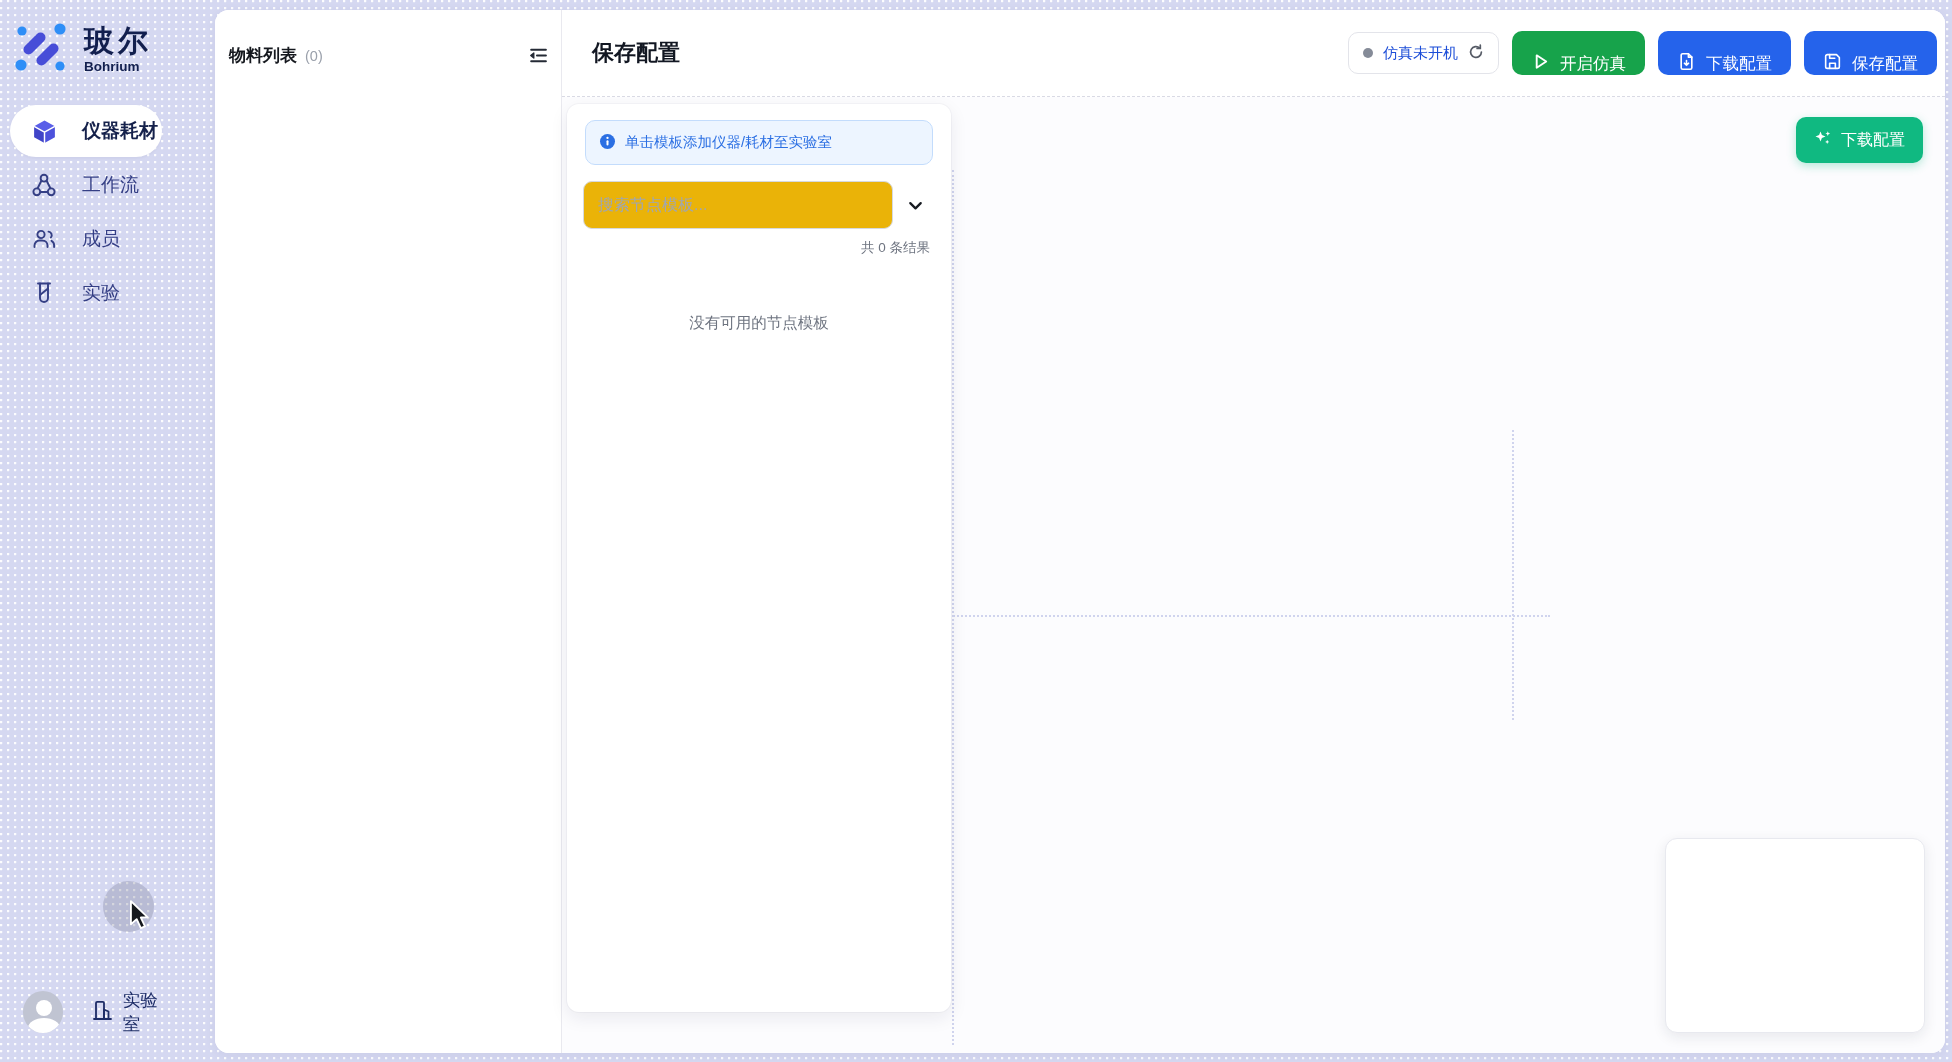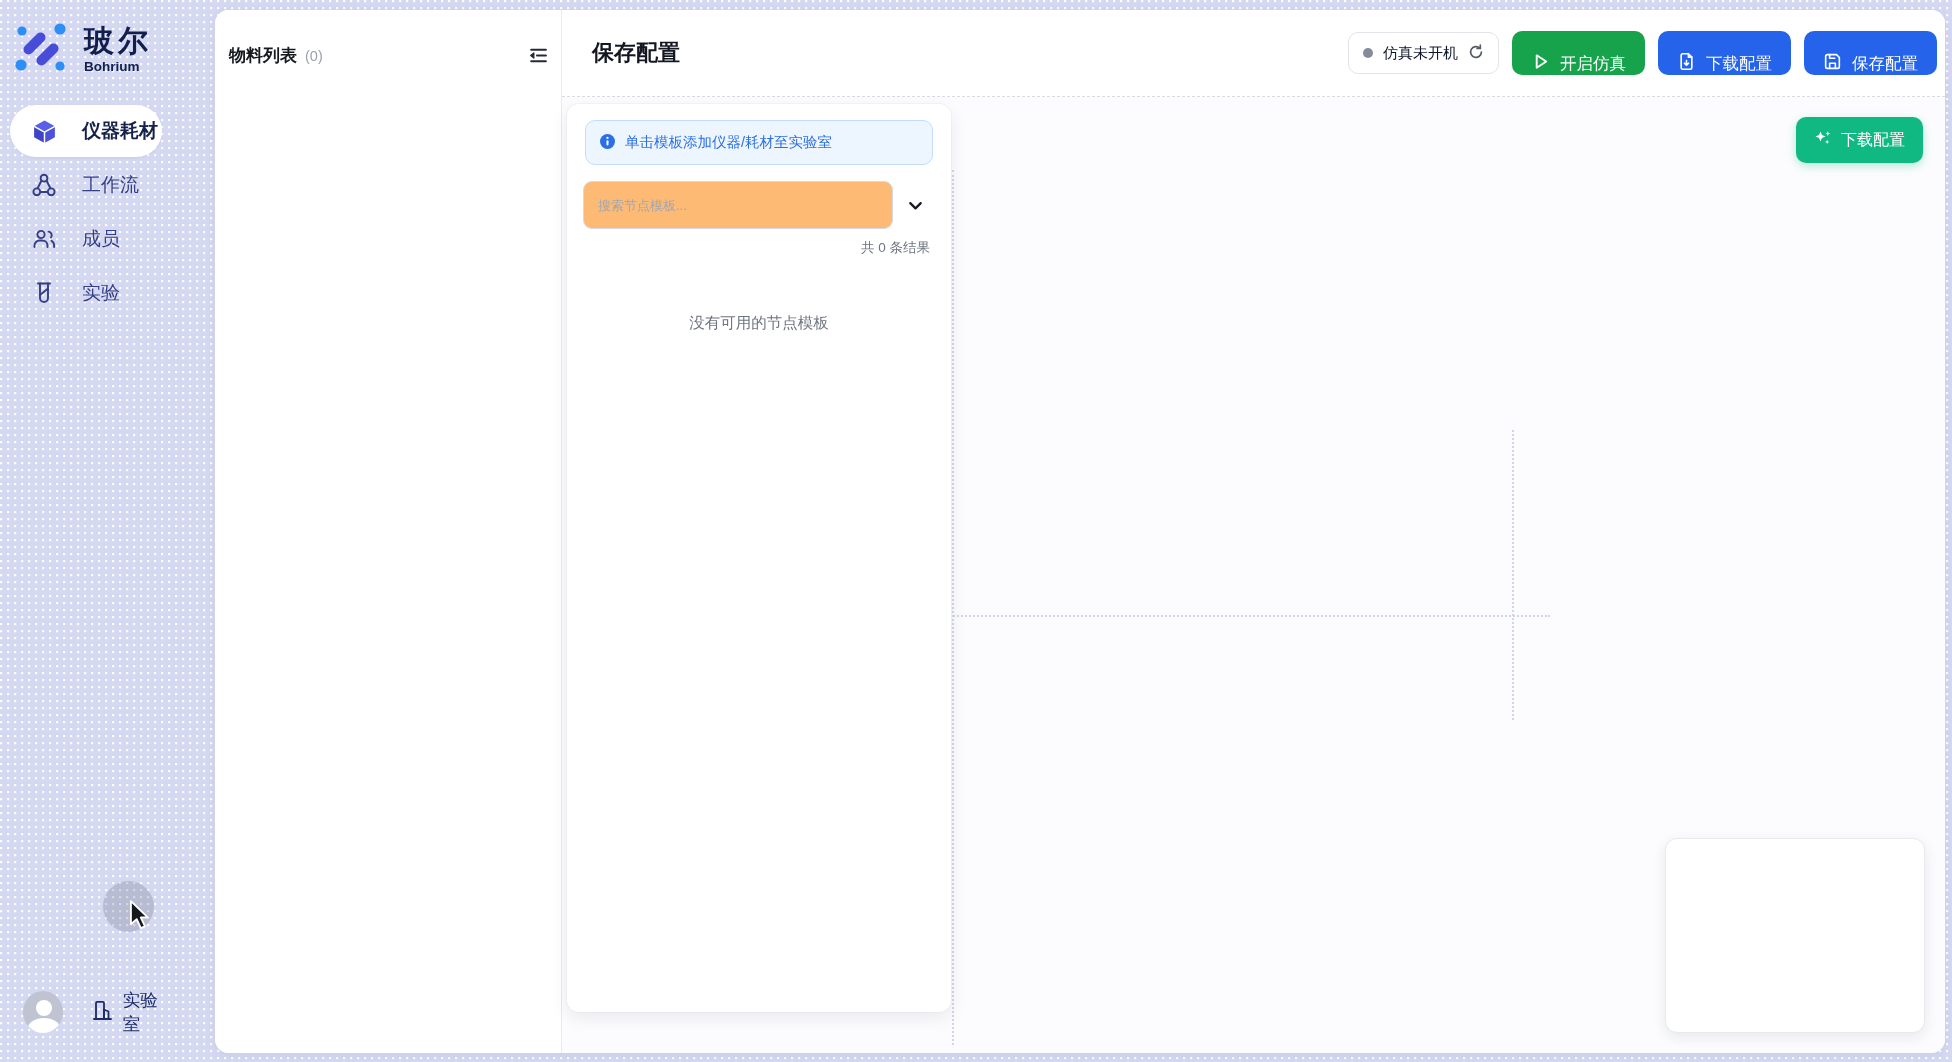--- a/index.html
+++ b/index.html
@@ -35,40 +35,40 @@
   .materials-header { display:flex; align-items:center; padding:34px 12px 0 14px;text-align:right; }
   .materials-title { font-size:17px; font-weight:700; color:#15181e; }
   .materials-count { font-size:14.5px; color:#9aa0ab; margin-left:8px; }
   .collapse-btn { margin-left:auto; cursor:pointer; display:flex; }
   .main { flex:1; position:relative; background:#fcfcfe; }
   .topbar { height:87px; background:#fff; border-bottom:1px dashed #d9dae4;
     display:flex; align-items:center; padding:0 8px 0 30px; position:relative; z-index:4; }
   .page-title { font-size:22px; font-weight:700; color:#121722; }
   .actions { margin-left:auto; display:flex; align-items:center; gap:13px; }
   .status-pill { height:42px; background:#fff; border:1px solid #e3e4ea; border-radius:10px;
-    display:flex; align-items:center; gap:10px; padding:0 14px; font-size:15px; color:#0f172a; cursor:pointer; }
+    display:flex; align-items:center; gap:10px; padding:0 14px; font-size:15px; color:#1d4ed8; cursor:pointer; }
   .status-dot { width:10px; height:10px; border-radius:50%; background:#858b98; }
   .btn { height:44px; border:none; border-radius:10px; display:flex; align-items:flex-end; gap:10px;
     padding:0 19px; font-size:16.5px; color:#fff; font-weight:500; cursor:pointer; font-family:inherit; }
   .btn-green { background:#17a34b; }
   .btn-blue  { background:#2563eb; }
   
   .guide { position:absolute; z-index:1; }
   .guide-v1 { left:390px; top:160px; height:875px; border-left:2px dotted #d0d4ee; }
   .guide-v2 { left:950px; top:420px; height:290px; border-left:2px dotted #d0d4ee; }
   .guide-h  { left:348px; top:605px; width:640px;  border-top:2px dotted #d0d4ee; }
   
   .float-panel { position:absolute; left:5px; top:94px; width:384px; height:908px; background:#fff;
     border-radius:12px; z-index:3;
     box-shadow:0 6px 18px rgba(25,30,60,.08), 0 0 0 1px rgba(25,30,60,.03); }
   .banner { margin:16px 18px 0; height:45px; background:#edf5ff; border:1px solid #c3dcfc; border-radius:10px;
     display:flex; align-items:center; gap:9px; padding:0 13px; color:#2b6fe3; font-size:14.5px; cursor:default; }
   .search-row { margin:16px 18px 0 16px; display:flex; align-items:center; gap:13px; }
   .search-input { width:310px; height:48px; border:1px solid #d6d9df; border-radius:9px;
-    padding:0 14px; font-size:13px; color:#333; font-family:inherit; outline:none; background:#fdba74; }
+    padding:0 14px; font-size:16px; color:#333; font-family:inherit; outline:none; background:#eab308; }
   .search-input::placeholder { color:#a0a6b1; }
   .chevron-btn { cursor:pointer; display:flex; }
   .results { margin:10px 21px 0; text-align:right; font-size:13.5px; color:#6e7480; }
   .empty { margin-top:56px; text-align:center; font-size:15.5px; color:#6e7480; }
   
   .beautify { position:absolute; top:107px; right:22px; height:46px; background:#10b981; border:none;
     border-radius:10px; color:#fff; font-size:16px; font-weight:500; display:flex; align-items:center;
     gap:9px; padding:0 18px; cursor:pointer; z-index:4; font-family:inherit;
     box-shadow:0 3px 10px rgba(16,185,129,.30); }
   

